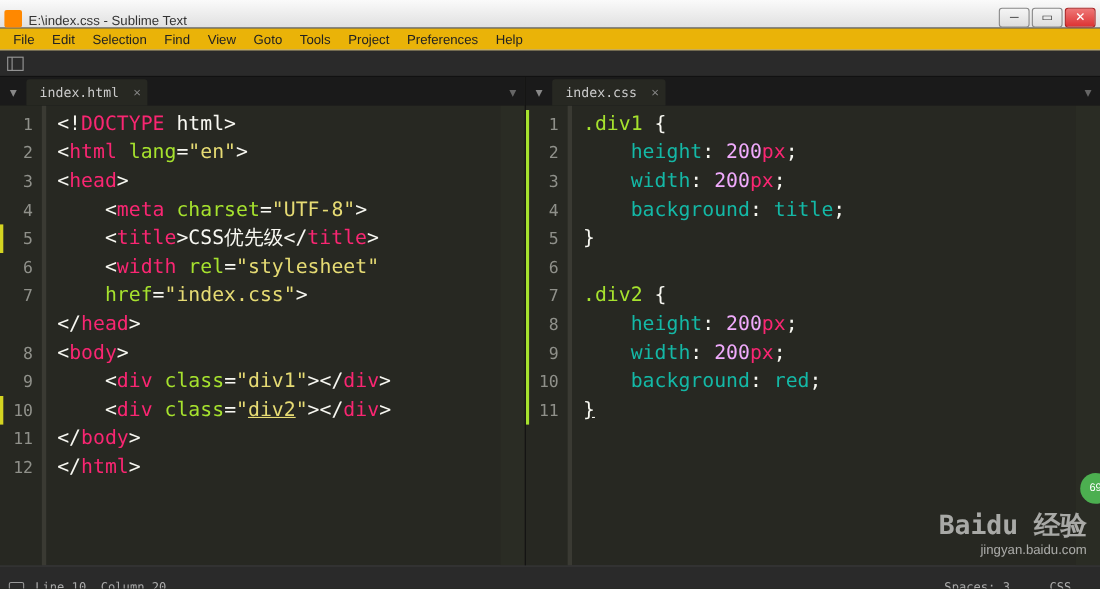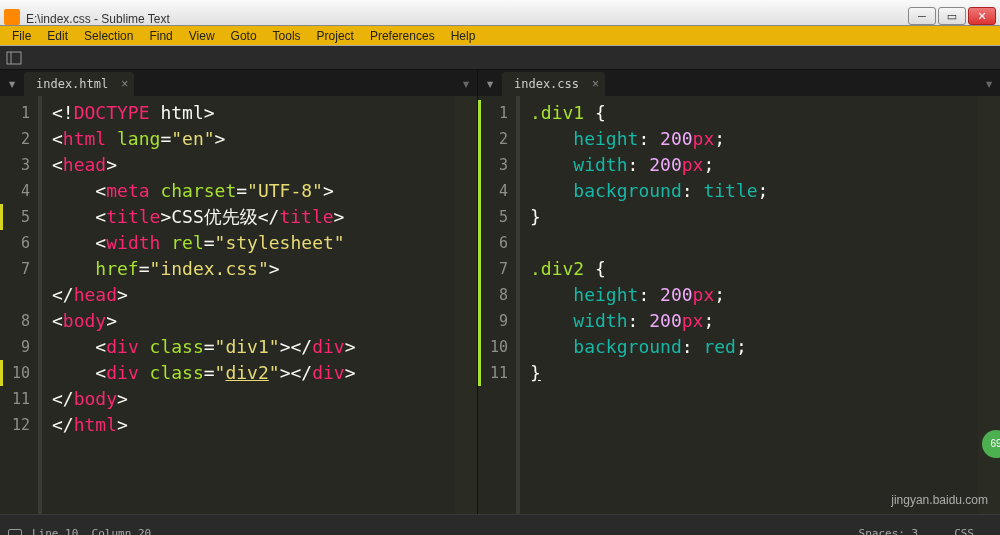--- a/index.html
+++ b/index.html
@@ -165,15 +165,15 @@
 
 <div class="statusbar">
   <div class="sbicon"></div>
   <span>Line 10, Column 20</span>
   <div class="sbfill"></div>
   <span class="sbcell">Spaces: 3</span>
   <span class="sbcell">CSS</span>
 </div>
 
 <div class="watermark">
-  <small>jingyan.baidu.com</small>
+  <span>Baidu 经验</span><small>jingyan.baidu.com</small>
 </div>
 <div class="greencirc">69</div>
 
 </body></html>

